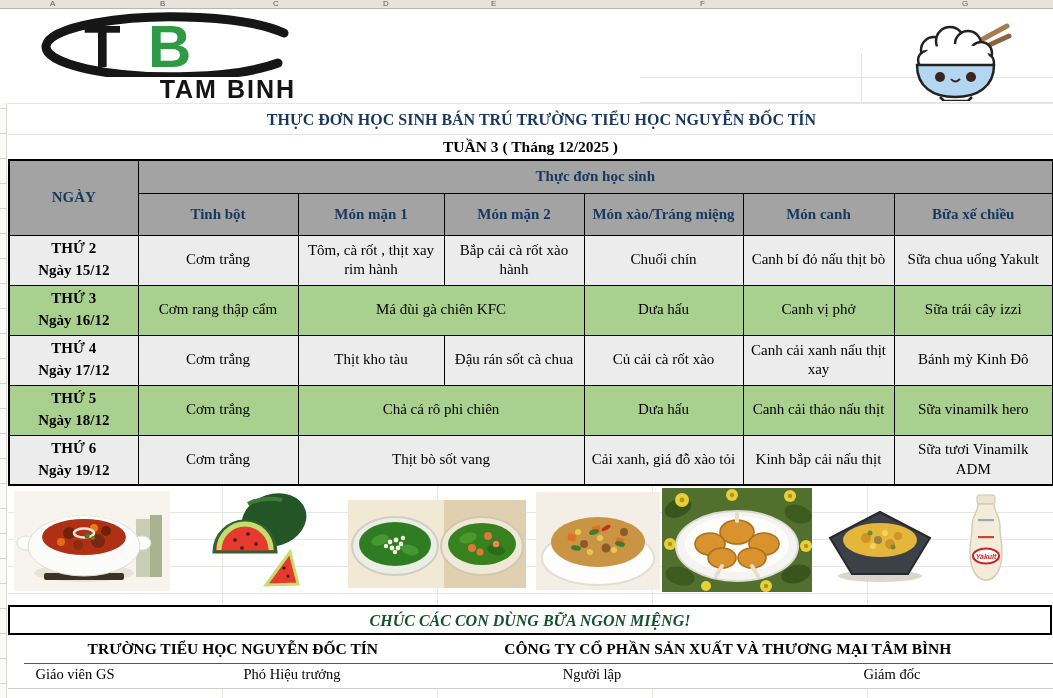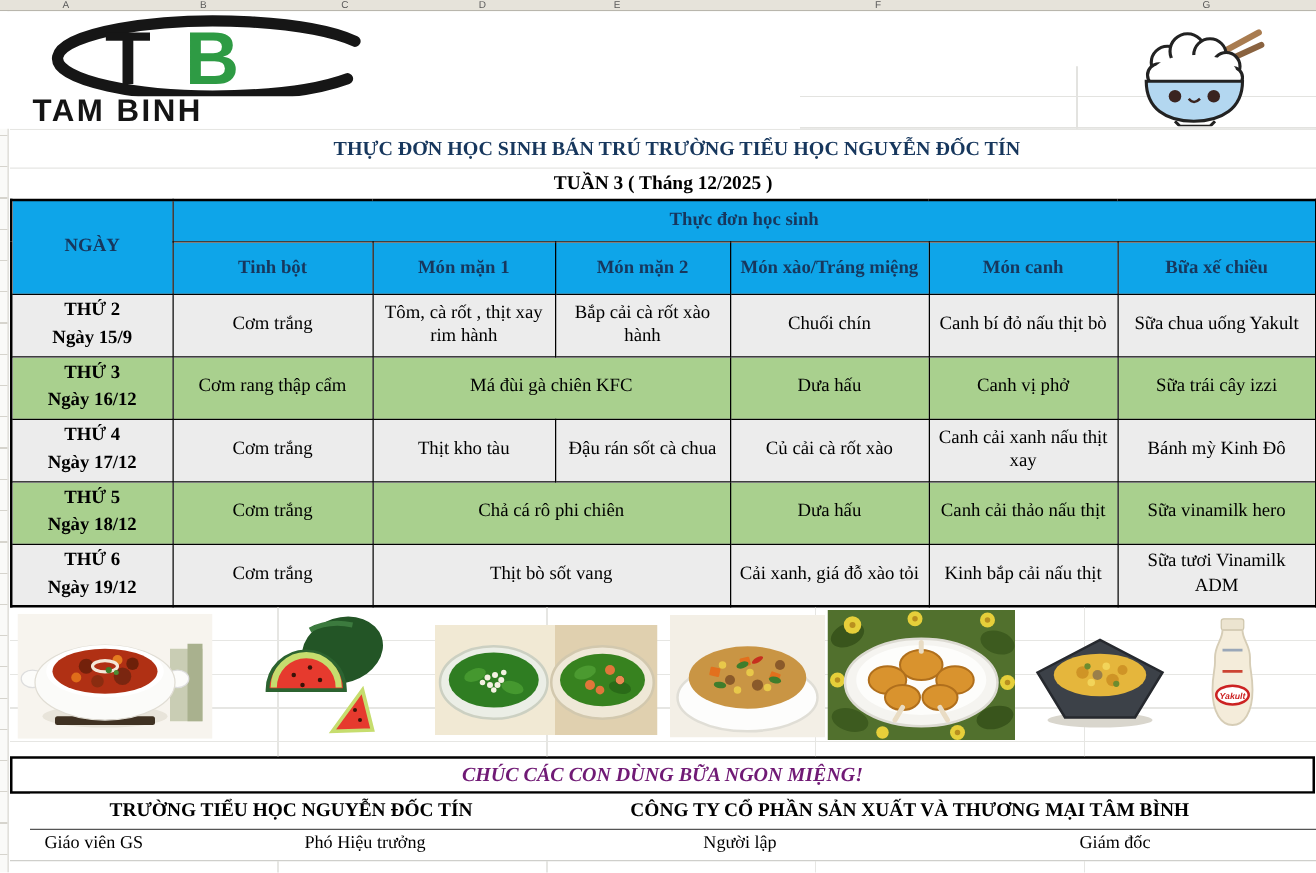--- a/index.html
+++ b/index.html
@@ -27,21 +27,21 @@
   .company-header { position:relative; height:94px; background:#fff; }
   .hdr-grid {
     position:absolute; left:640px; top:44px; width:413px; height:50px;
     background:
       repeating-linear-gradient(to bottom, transparent 0 24px, #e3e3e0 24px 25px),
       repeating-linear-gradient(to right, transparent 0 221px, #e3e3e0 221px 222px);
     z-index:0;
   }
   .logo-block { position:absolute; left:26px; top:2px; width:290px; height:92px; }
   .logo-caption {
-    position:absolute; left:0; top:64px; width:270px; text-align:left;
+    position:absolute; left:0; top:64px; width:270px; text-align:right;
     font:bold 25px "Liberation Sans", sans-serif; letter-spacing:2px; color:#141414;
   }
   .company-lines { position:absolute; left:380px; top:6px; width:540px; z-index:1; }
   .company-name { font-weight:bold; font-size:16.5px; color:#1f3468; line-height:26px; }
   .company-address, .company-phone { font-size:15.5px; color:#2643a6; line-height:26px; }
   .rice-bowl { position:absolute; left:900px; top:8px; z-index:1; }
 
   
   .main-title {
     margin-left:8px; width:1045px; height:31px; line-height:31px; text-align:center;
@@ -55,42 +55,42 @@
     border-top:1px solid #e6e6e3;
   }
 
   
   table.menu { margin-left:8px; width:1044px; border-collapse:collapse; table-layout:fixed; }
   table.menu th, table.menu td {
     border:1.5px solid #000; text-align:center; vertical-align:middle;
     padding:1px 5px; overflow:hidden;
   }
   table.menu { border:2px solid #000; }
-  th.hdr { background:#0ea5e9; color:#17375d; font-weight:bold; font-size:15px; }
+  th.hdr { background:#a3a3a3; color:#17375d; font-weight:bold; font-size:15px; }
   tr.hdr-group th { height:33px; }
   tr.hdr-cols th { height:42px; }
   td.daycell { font-weight:bold; font-size:15px; line-height:1.45; }
   tr.data { height:50px; font-size:15px; line-height:1.3; }
   tr.row-plain  td { background:#ececec; }
   tr.row-green  td { background:#a9d08e; }
 
   
   .photo-band {
     position:relative; height:119px; margin-left:8px; width:1045px;
     background:
       repeating-linear-gradient(to bottom, transparent 0 26px, #e6e6e3 26px 27px),
       repeating-linear-gradient(to right, transparent 0 214px, #e6e6e3 214px 215px);
   }
   .photo { position:absolute; }
 
   
   .blessing {
     margin-left:8px; width:1044px; height:30px; line-height:27px;
     border:2px solid #000; text-align:center;
-    font-style:italic; font-weight:bold; font-size:16px; color:#701a75; background:#fff;
+    font-style:italic; font-weight:bold; font-size:16px; color:#14532d; background:#fff;
   }
   .names-row {
     margin-left:24px; width:1044px; height:29px; display:flex; align-items:center;
     border-bottom:1.5px solid #555; background:#fff;
   }
   .names-row .school { flex:0 0 40%; text-align:center; font-weight:bold; font-size:15.5px; }
   .names-row .corp   { flex:0 0 60%; text-align:center; font-weight:bold; font-size:15.5px; padding-right:54px; }
   .roles-row { position:relative; height:25px; margin-left:8px; width:1045px;
     border-bottom:1px solid #cfcfcb; font-size:14.5px; }
   .roles-row span { position:absolute; top:2px; transform:translateX(-50%); white-space:nowrap; }
@@ -173,21 +173,21 @@
       <th class="hdr">Món mặn 1</th>
       <th class="hdr">Món mặn 2</th>
       <th class="hdr">Món xào/Tráng miệng</th>
       <th class="hdr">Món canh</th>
       <th class="hdr">Bữa xế chiều</th>
     </tr>
 
     <tr class="data row-plain">
       <td class="daycell">
         <div>THỨ 2</div>
-        <div>Ngày 15/9</div>
+        <div>Ngày 15/12</div>
       </td>
       <td>Cơm trắng</td>
       <td>Tôm, cà rốt , thịt xay rim hành</td>
       <td>Bắp cải cà rốt xào hành</td>
       <td>Chuối chín</td>
       <td>Canh bí đỏ nấu thịt bò</td>
       <td>Sữa chua uống Yakult</td>
     </tr>
 
     <tr class="data row-green">

